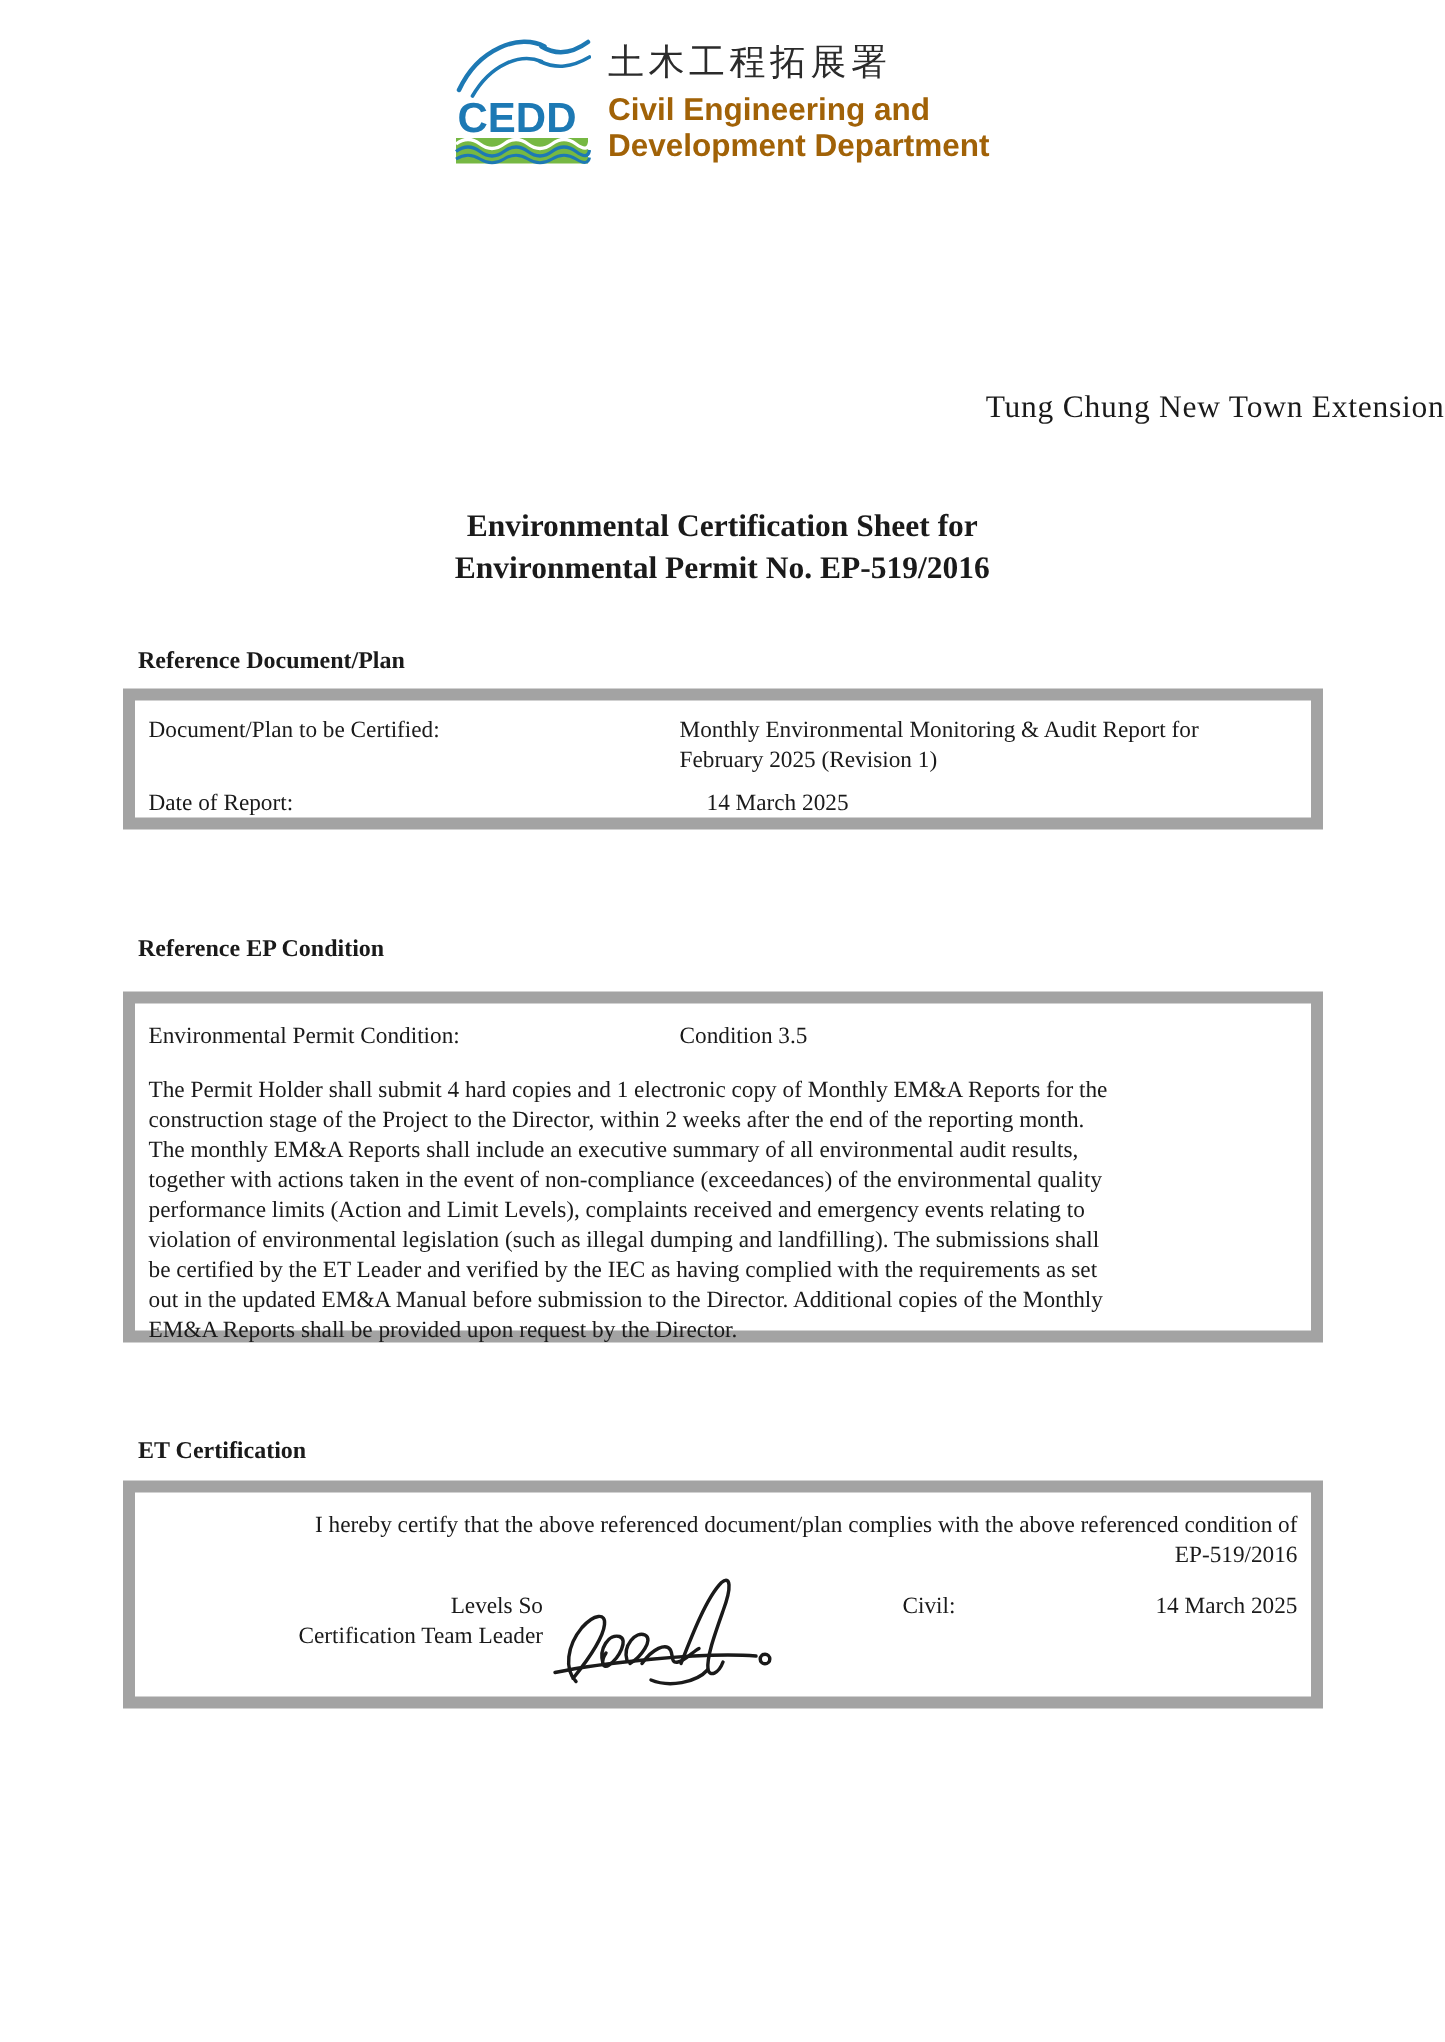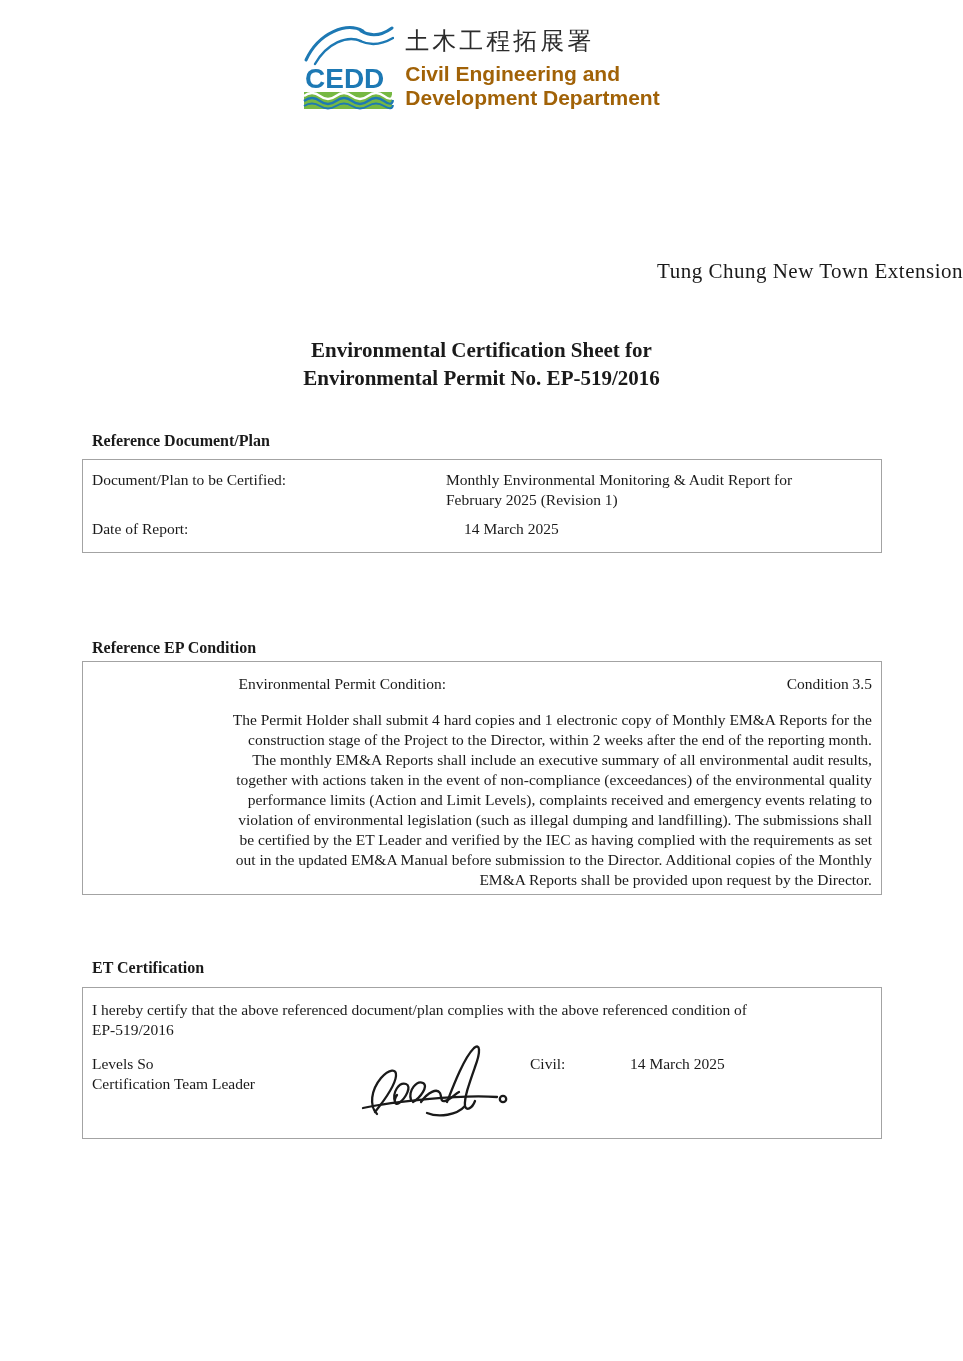--- a/index.html
+++ b/index.html
@@ -40,31 +40,31 @@
     position:absolute;top:336px;left:0;width:100%;
     text-align:center;font-size:21px;font-weight:bold;line-height:28px;
   }
 
   
   .sec-heading{
     position:absolute;left:92px;
     font-size:16px;font-weight:bold;
   }
   .sec-heading.h1{top:432px;}
-  .sec-heading.h2{top:639px;}
+  .sec-heading.h2{top:624px;}
   .sec-heading.h3{top:959px;}
 
   .box{
     position:absolute;left:82px;width:800px;
-    border:1px solid #a3a3a3;box-sizing:border-box;
+    border:8px solid #a3a3a3;box-sizing:border-box;
     background:#fff;font-size:15.5px;line-height:20px;
   }
   .box.b1{top:459px;height:94px;padding:10px 9px;}
-  .box.b2{top:661px;height:234px;padding:12px 9px;text-align:right;}
-  .box.b3{top:987px;height:152px;padding:12px 9px;}
+  .box.b2{top:661px;height:234px;padding:12px 9px;}
+  .box.b3{top:987px;height:152px;padding:12px 9px;text-align:right;}
 
   .kv{display:grid;grid-template-columns:354px 1fr;}
   .kv .value{max-width:445px;}
   .kv + .kv{margin-top:9px;gap:18px;}
 
   .condition-text{margin-top:16px;}
 
   .sig-row{
     display:grid;
     grid-template-columns:263px 175px 100px 1fr;

